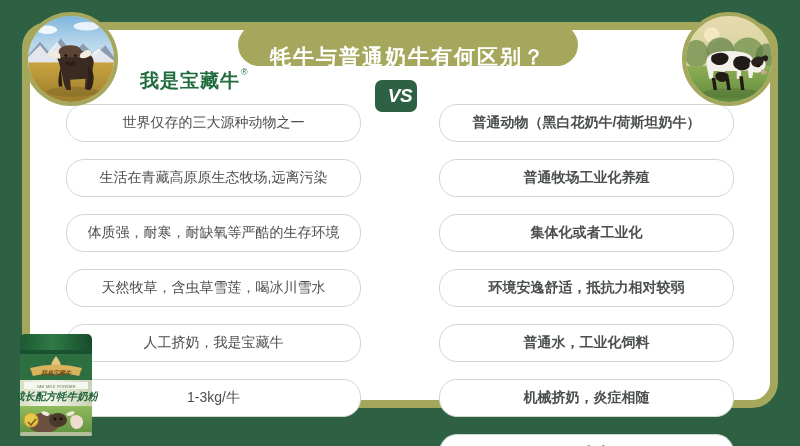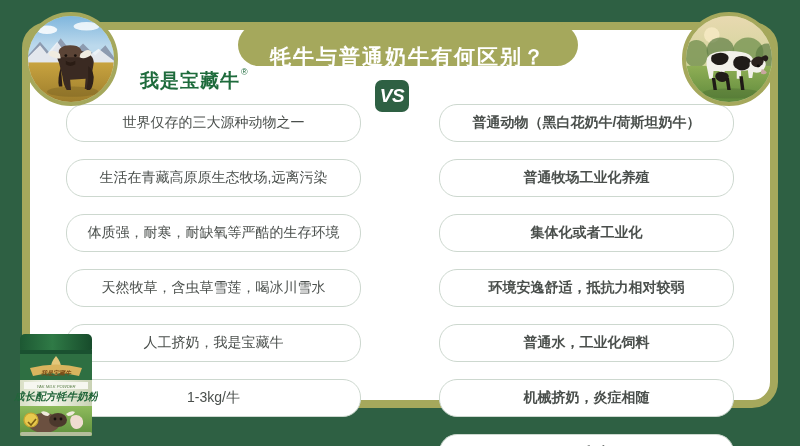--- a/index.html
+++ b/index.html
@@ -80,20 +80,21 @@
 
   
   .vs-badge{
     position:absolute;
     left:375px;top:80px;
     width:34px;height:32px;
     background:#2e6043;
     border-radius:7px;
     display:flex;align-items:center;justify-content:center;
     z-index:9;
+    padding-left:8px;
   }
   .vs-badge span{
     color:#ffffff;font-size:19px;font-weight:bold;font-style:italic;
     letter-spacing:-0.5px;
   }
 
   
   .columns{
     position:absolute;
     left:22px;top:104px;

